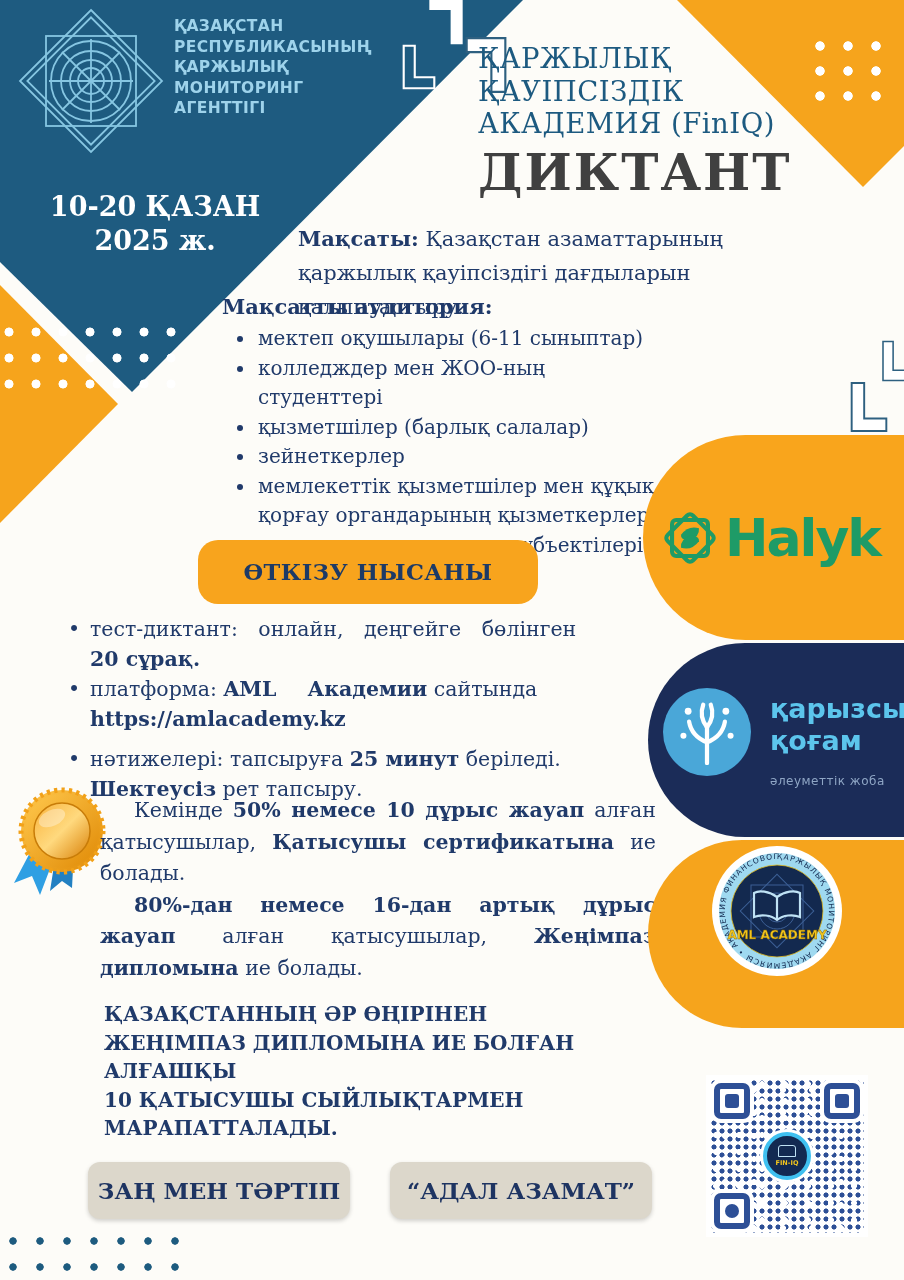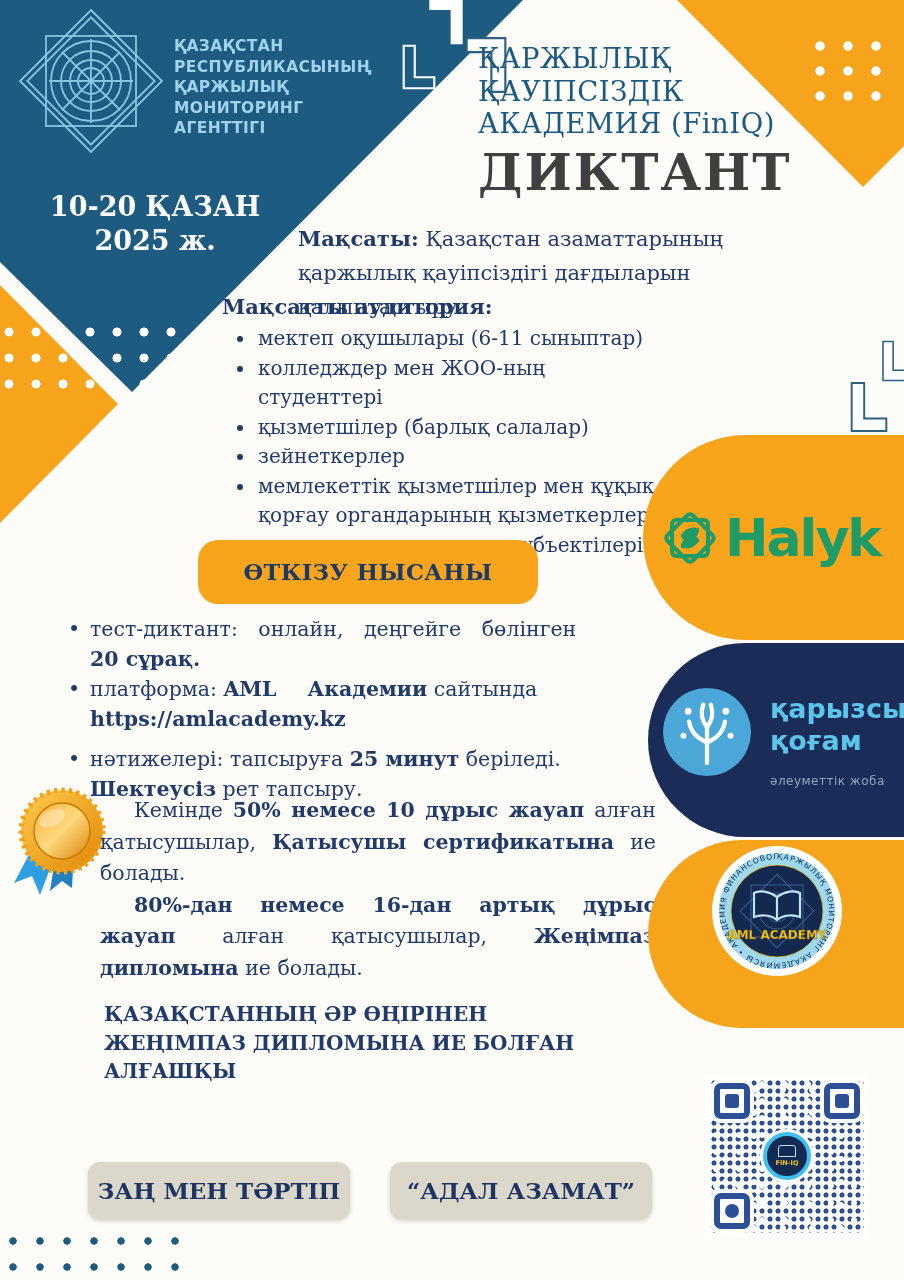--- a/index.html
+++ b/index.html
@@ -22,21 +22,21 @@
     background-image:radial-gradient(circle at 9px 12px,#ffffff 4.2px,rgba(255,255,255,0) 4.8px);
     background-size:27px 26px;}
   .dots-bl{left:4px;top:1232px;width:186px;height:46px;
     background-image:radial-gradient(circle at 9px 9px,#1d5b7f 3.4px,rgba(29,91,127,0) 4px);
     background-size:27px 26px;}
 
   .bracket{position:absolute;}
 
   
   .agency-logo{left:16px;top:6px;width:150px;height:150px;}
-  .agency-name{left:174px;top:36px;width:240px;color:#9ed3eb;
+  .agency-name{left:174px;top:16px;width:240px;color:#9ed3eb;
     font-family:"DejaVu Sans","Liberation Sans",sans-serif;font-size:15.5px;font-weight:bold;
     line-height:20.5px;letter-spacing:.4px;}
   .agency-name span{display:block;}
   .date-block{left:10px;top:190px;width:290px;text-align:center;color:#ffffff;
     font-weight:bold;font-size:27px;line-height:34px;}
   .date-block span{display:block;}
 
   .title-block{left:478px;top:42px;width:340px;color:#1d5a80;}
   .title-line{display:block;font-size:27.5px;line-height:32.5px;letter-spacing:.5px;}
   .title-main{display:block;font-size:50px;font-weight:bold;letter-spacing:2px;margin-top:3px;color:#404040;}
@@ -232,20 +232,21 @@
       <span>Кемінде </span><b>50% немесе 10 дұрыс жауап</b><span> алған қатысушылар, </span><b>Қатысушы сертификатына</b><span> ие болады.</span>
     </p>
     <p>
       <b>80%-дан немесе 16-дан артық дұрыс жауап</b><span> алған қатысушылар, </span><b>Жеңімпаз дипломына</b><span> ие болады.</span>
     </p>
   </div>
 
   <div class="abs prize">
     <span>ҚАЗАҚСТАННЫҢ ӘР ӨҢІРІНЕН</span>
     <span>ЖЕҢІМПАЗ ДИПЛОМЫНА ИЕ БОЛҒАН АЛҒАШҚЫ</span>
+    <span>10 ҚАТЫСУШЫ СЫЙЛЫҚТАРМЕН МАРАПАТТАЛАДЫ.</span>
   </div>
 
   <div class="fbtn fbtn1">ЗАҢ МЕН ТӘРТІП</div>
   <div class="fbtn fbtn2">“АДАЛ АЗАМАТ”</div>
 
   <div class="abs blob-halyk">
     <svg style="width:62px;height:62px;" viewBox="0 0 76 76">
       <g fill="none" stroke="#1e9b67" stroke-width="5" stroke-linejoin="round">
         <rect x="16" y="16" width="44" height="44" rx="5"></rect>
         <rect x="16" y="16" width="44" height="44" rx="5" transform="rotate(45 38 38)"></rect>

